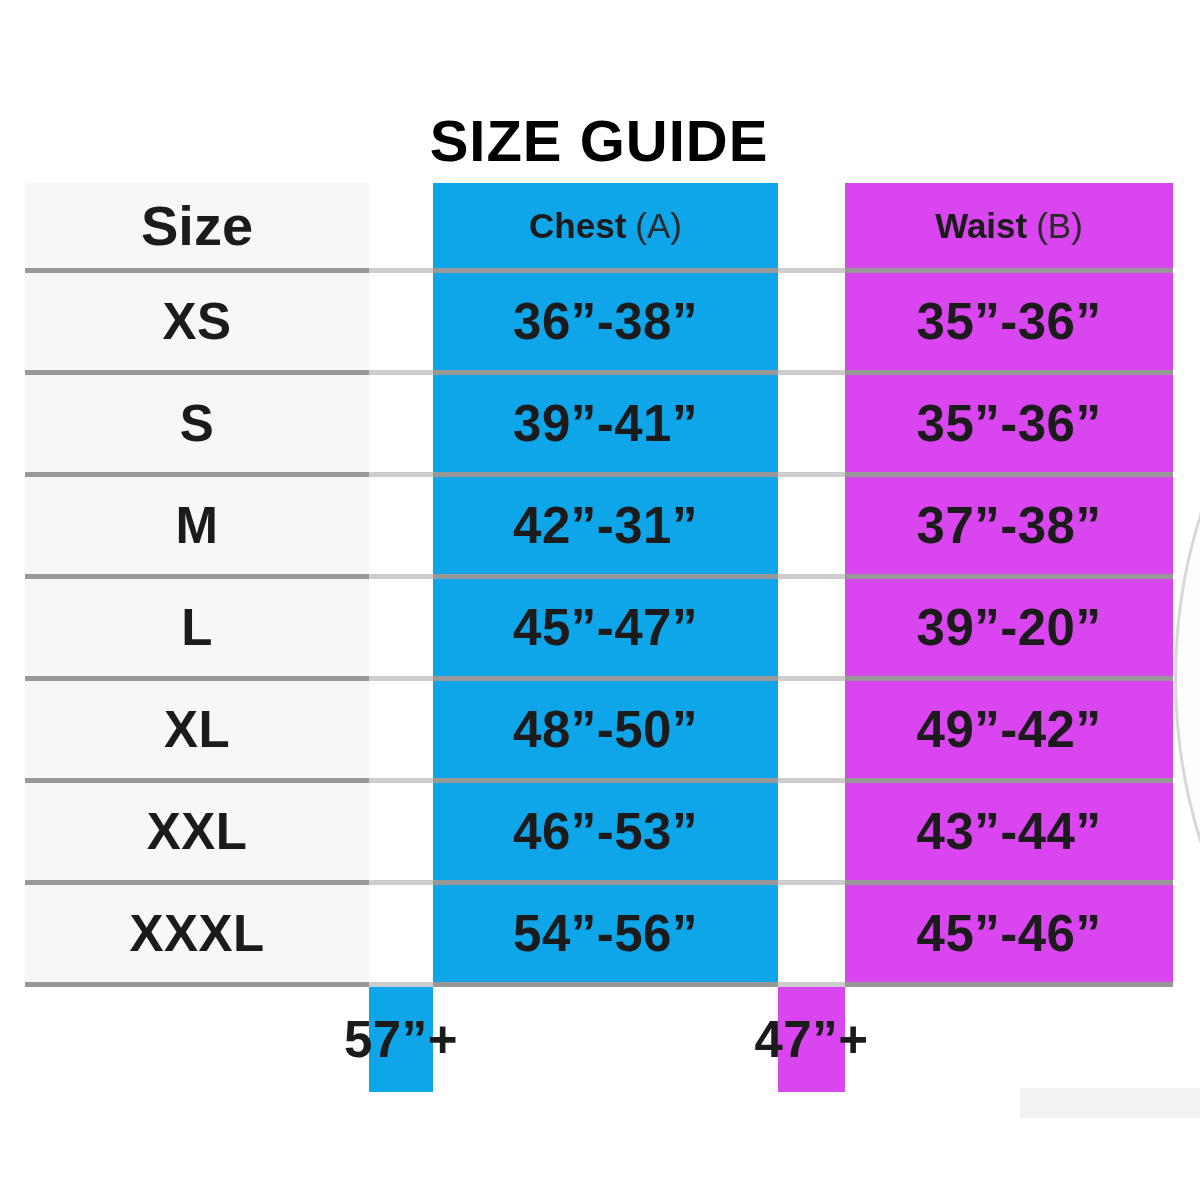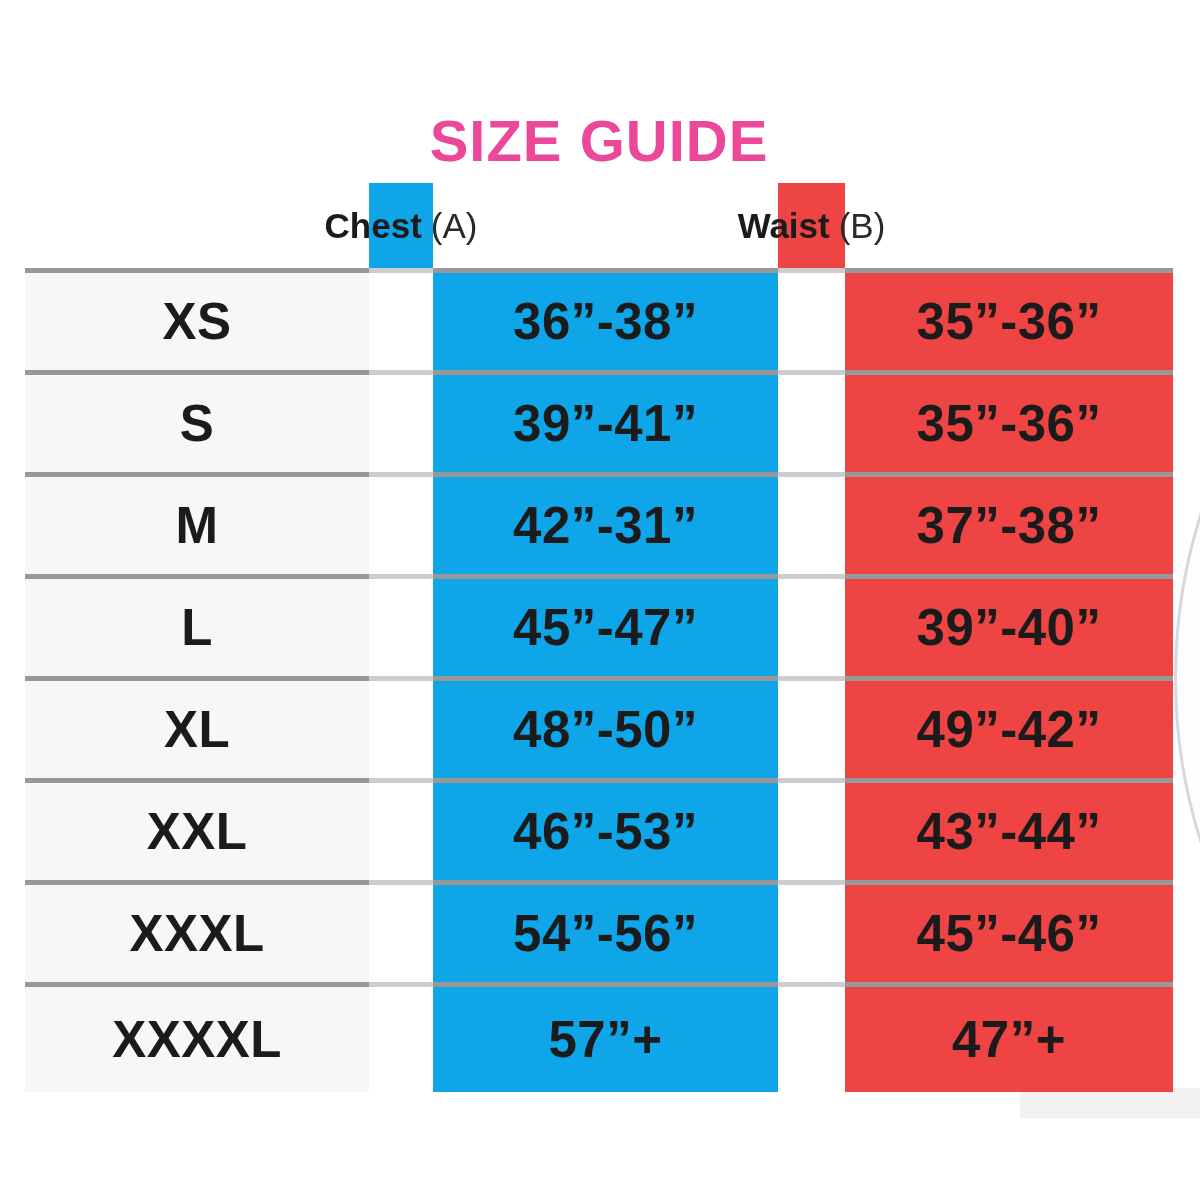--- a/index.html
+++ b/index.html
@@ -31,41 +31,41 @@
   .title {
     position: absolute;
     left: 25px; top: 112px;
     width: 1148px;
     margin: 0;
     text-align: center;
     font-size: 58px;
     line-height: 58px;
     font-weight: bold;
     letter-spacing: 1px;
-    color: #ec4899;
+    color: #000000;
   }
   .size-table {
     position: absolute;
     left: 25px; top: 183px;
     width: 1148px;
   }
   .trow, .hline {
     display: grid;
     grid-template-columns: 344px 64px 345px 67px 328px;
   }
   .cell {
     display: flex;
     align-items: center;
     justify-content: center;
     font-weight: bold;
     color: #1b1b1b;
   }
   .col-size  { background: #f7f7f7; }
   .col-chest { background: #0ea5e9; }
-  .col-waist { background: #ef4444; }
+  .col-waist { background: #d946ef; }
   .gap { background: transparent; }
   .header-row .cell { height: 85px; font-size: 35px; }
   .header-row .col-size { font-size: 56px; }
   .th-suffix { font-weight: normal; color: #2a2a2a; margin-left: 9px; }
   .body-row .cell { height: 97px; font-size: 51px; letter-spacing: 0.5px; }
   #tbody .body-row:last-child .cell { height: 105px; }
   .hline { height: 5px; }
   .hline .seg-col { background: #989898; }
   .hline .seg-gap { background: #cdcdcd; }
 </style>
@@ -75,20 +75,21 @@
 <div class="screen">
 
   <div class="deco-circle"></div>
   <div class="deco-corner"></div>
 
   <h1 class="title">SIZE GUIDE</h1>
 
   <div class="size-table">
 
     <div class="trow header-row">
+      <div class="cell col-size">Size</div>
       <div class="gap"></div>
       <div class="cell col-chest">
         <span>Chest</span>
           <span class="th-suffix">(A)</span>
       </div>
       <div class="gap"></div>
       <div class="cell col-waist">
         <span>Waist</span>
           <span class="th-suffix">(B)</span>
       </div>
@@ -142,21 +143,21 @@
           <div class="seg-gap"></div>
           <div class="seg-col"></div>
           <div class="seg-gap"></div>
           <div class="seg-col"></div>
         </div>
         <div class="trow body-row">
           <div class="cell col-size">L</div>
           <div class="gap"></div>
           <div class="cell col-chest">45”-47”</div>
           <div class="gap"></div>
-          <div class="cell col-waist">39”-40”</div>
+          <div class="cell col-waist">39”-20”</div>
         </div>
         <div class="hline">
           <div class="seg-col"></div>
           <div class="seg-gap"></div>
           <div class="seg-col"></div>
           <div class="seg-gap"></div>
           <div class="seg-col"></div>
         </div>
         <div class="trow body-row">
           <div class="cell col-size">XL</div>
@@ -194,21 +195,20 @@
           <div class="cell col-waist">45”-46”</div>
         </div>
         <div class="hline">
           <div class="seg-col"></div>
           <div class="seg-gap"></div>
           <div class="seg-col"></div>
           <div class="seg-gap"></div>
           <div class="seg-col"></div>
         </div>
         <div class="trow body-row">
-          <div class="cell col-size">XXXXL</div>
           <div class="gap"></div>
           <div class="cell col-chest">57”+</div>
           <div class="gap"></div>
           <div class="cell col-waist">47”+</div>
         </div>
       </div>
 
   </div>
 </div>
 

